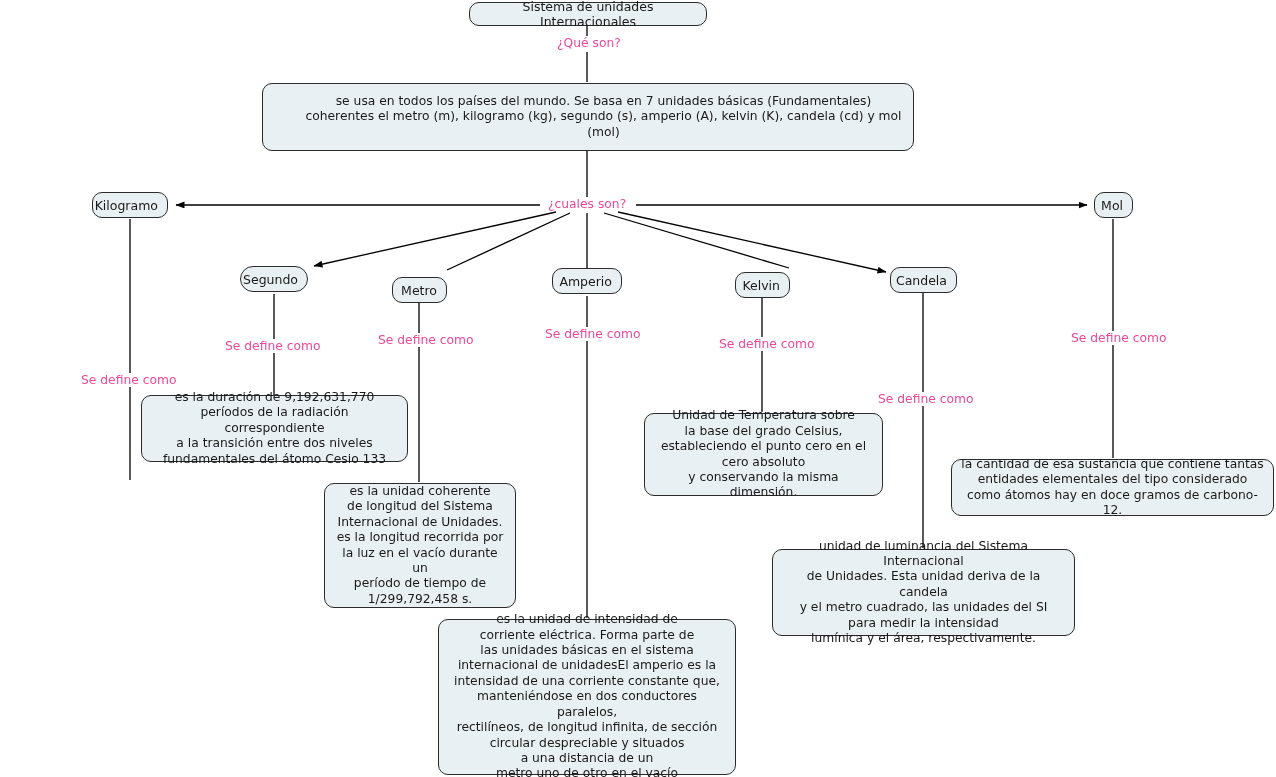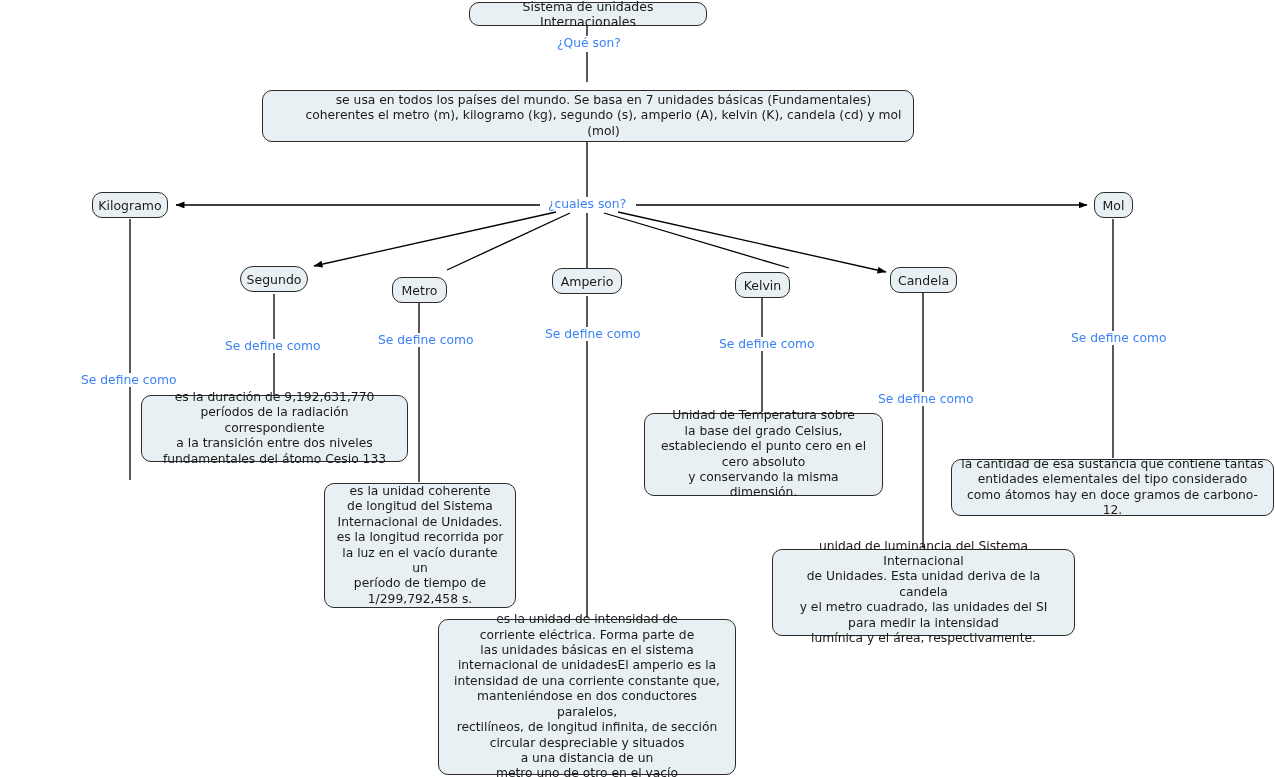--- a/index.html
+++ b/index.html
@@ -28,39 +28,39 @@
     box-sizing: border-box;
     background: #e9f0f3;
     border: 1px solid #2b2b2b;
     border-radius: 9px;
     color: #1a1a1a;
     font-size: 12.5px;
     line-height: 15px;
     text-align: center;
     display: flex;
     align-items: center;
-    justify-content: center;
+    justify-content: flex-end;
     padding: 4px 9px;
     white-space: pre-line;
     z-index: 3;
   }
   .node.concept {
     border-radius: 10px;
     font-size: 12.5px;
   }
   .node.detail {
     border-radius: 10px;
     font-size: 12.3px;
     line-height: 15.4px;
   }
   .link-label {
     position: absolute;
     font-size: 12.3px;
     line-height: 14px;
-    color: #3b82f6;
+    color: #ec4899;
     background: #ffffff;
     white-space: nowrap;
     padding: 0 3px;
     z-index: 4;
   }
 </style>
 </head>
 <body>
 
 <div id="canvas">
@@ -107,21 +107,21 @@
       <line x1="1113" y1="219" x2="1113" y2="458"></line>
     </g>
   </svg>
 
   <div class="node concept" style="left:469px; top:2px; width:238px; height:24px;">
     <span>Sistema de unidades Internacionales</span>
   </div>
 
   <div class="link-label" style="left:554px; top:36px;">¿Qué son?</div>
 
-  <div class="node detail" style="left:262px; top:90px; width:652px; height:52px;padding-left:40px;">
+  <div class="node detail" style="left:262px; top:83px; width:652px; height:68px;padding-left:40px;">
     <span>se usa en todos los países del mundo. Se basa en 7 unidades básicas (Fundamentales)
 coherentes el metro (m), kilogramo (kg), segundo (s), amperio (A), kelvin (K), candela (cd) y mol (mol)</span>
   </div>
 
   <div class="link-label" style="left:545px; top:197px;">¿cuales son?</div>
 
   <div class="node concept" style="left:92px; top:192px; width:76px; height:26px;">
     <span>Kilogramo</span>
   </div>
 

